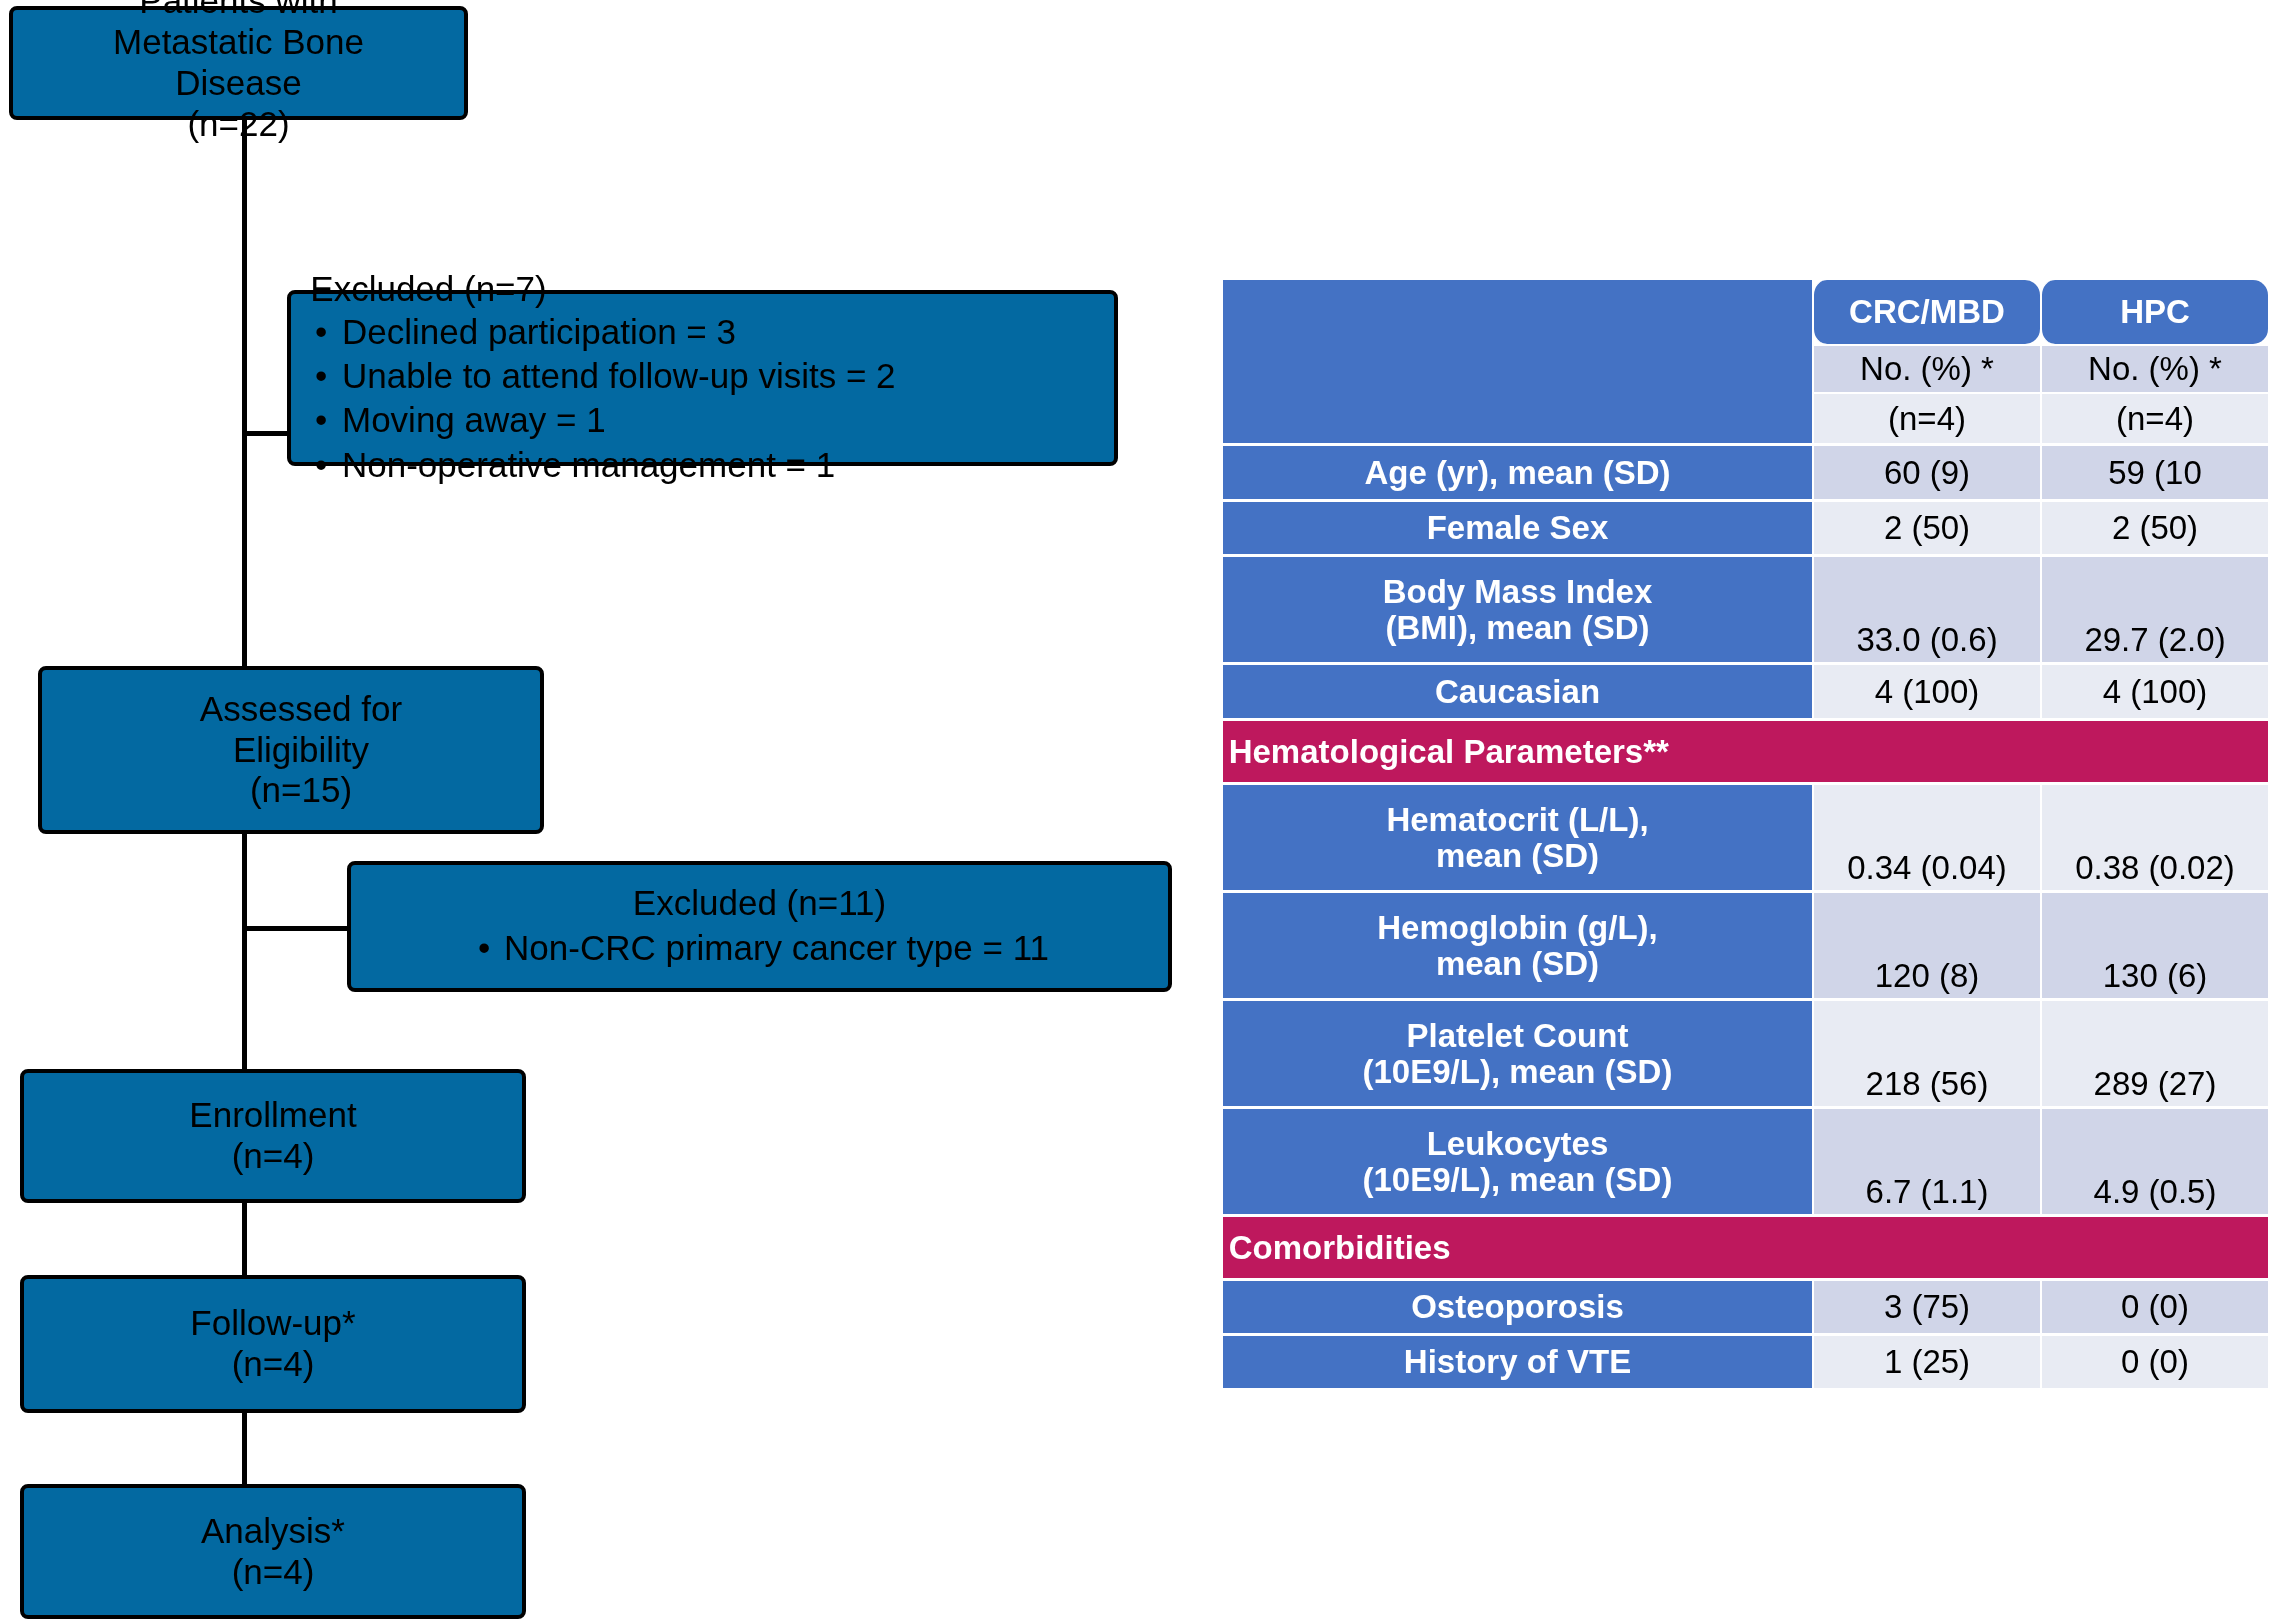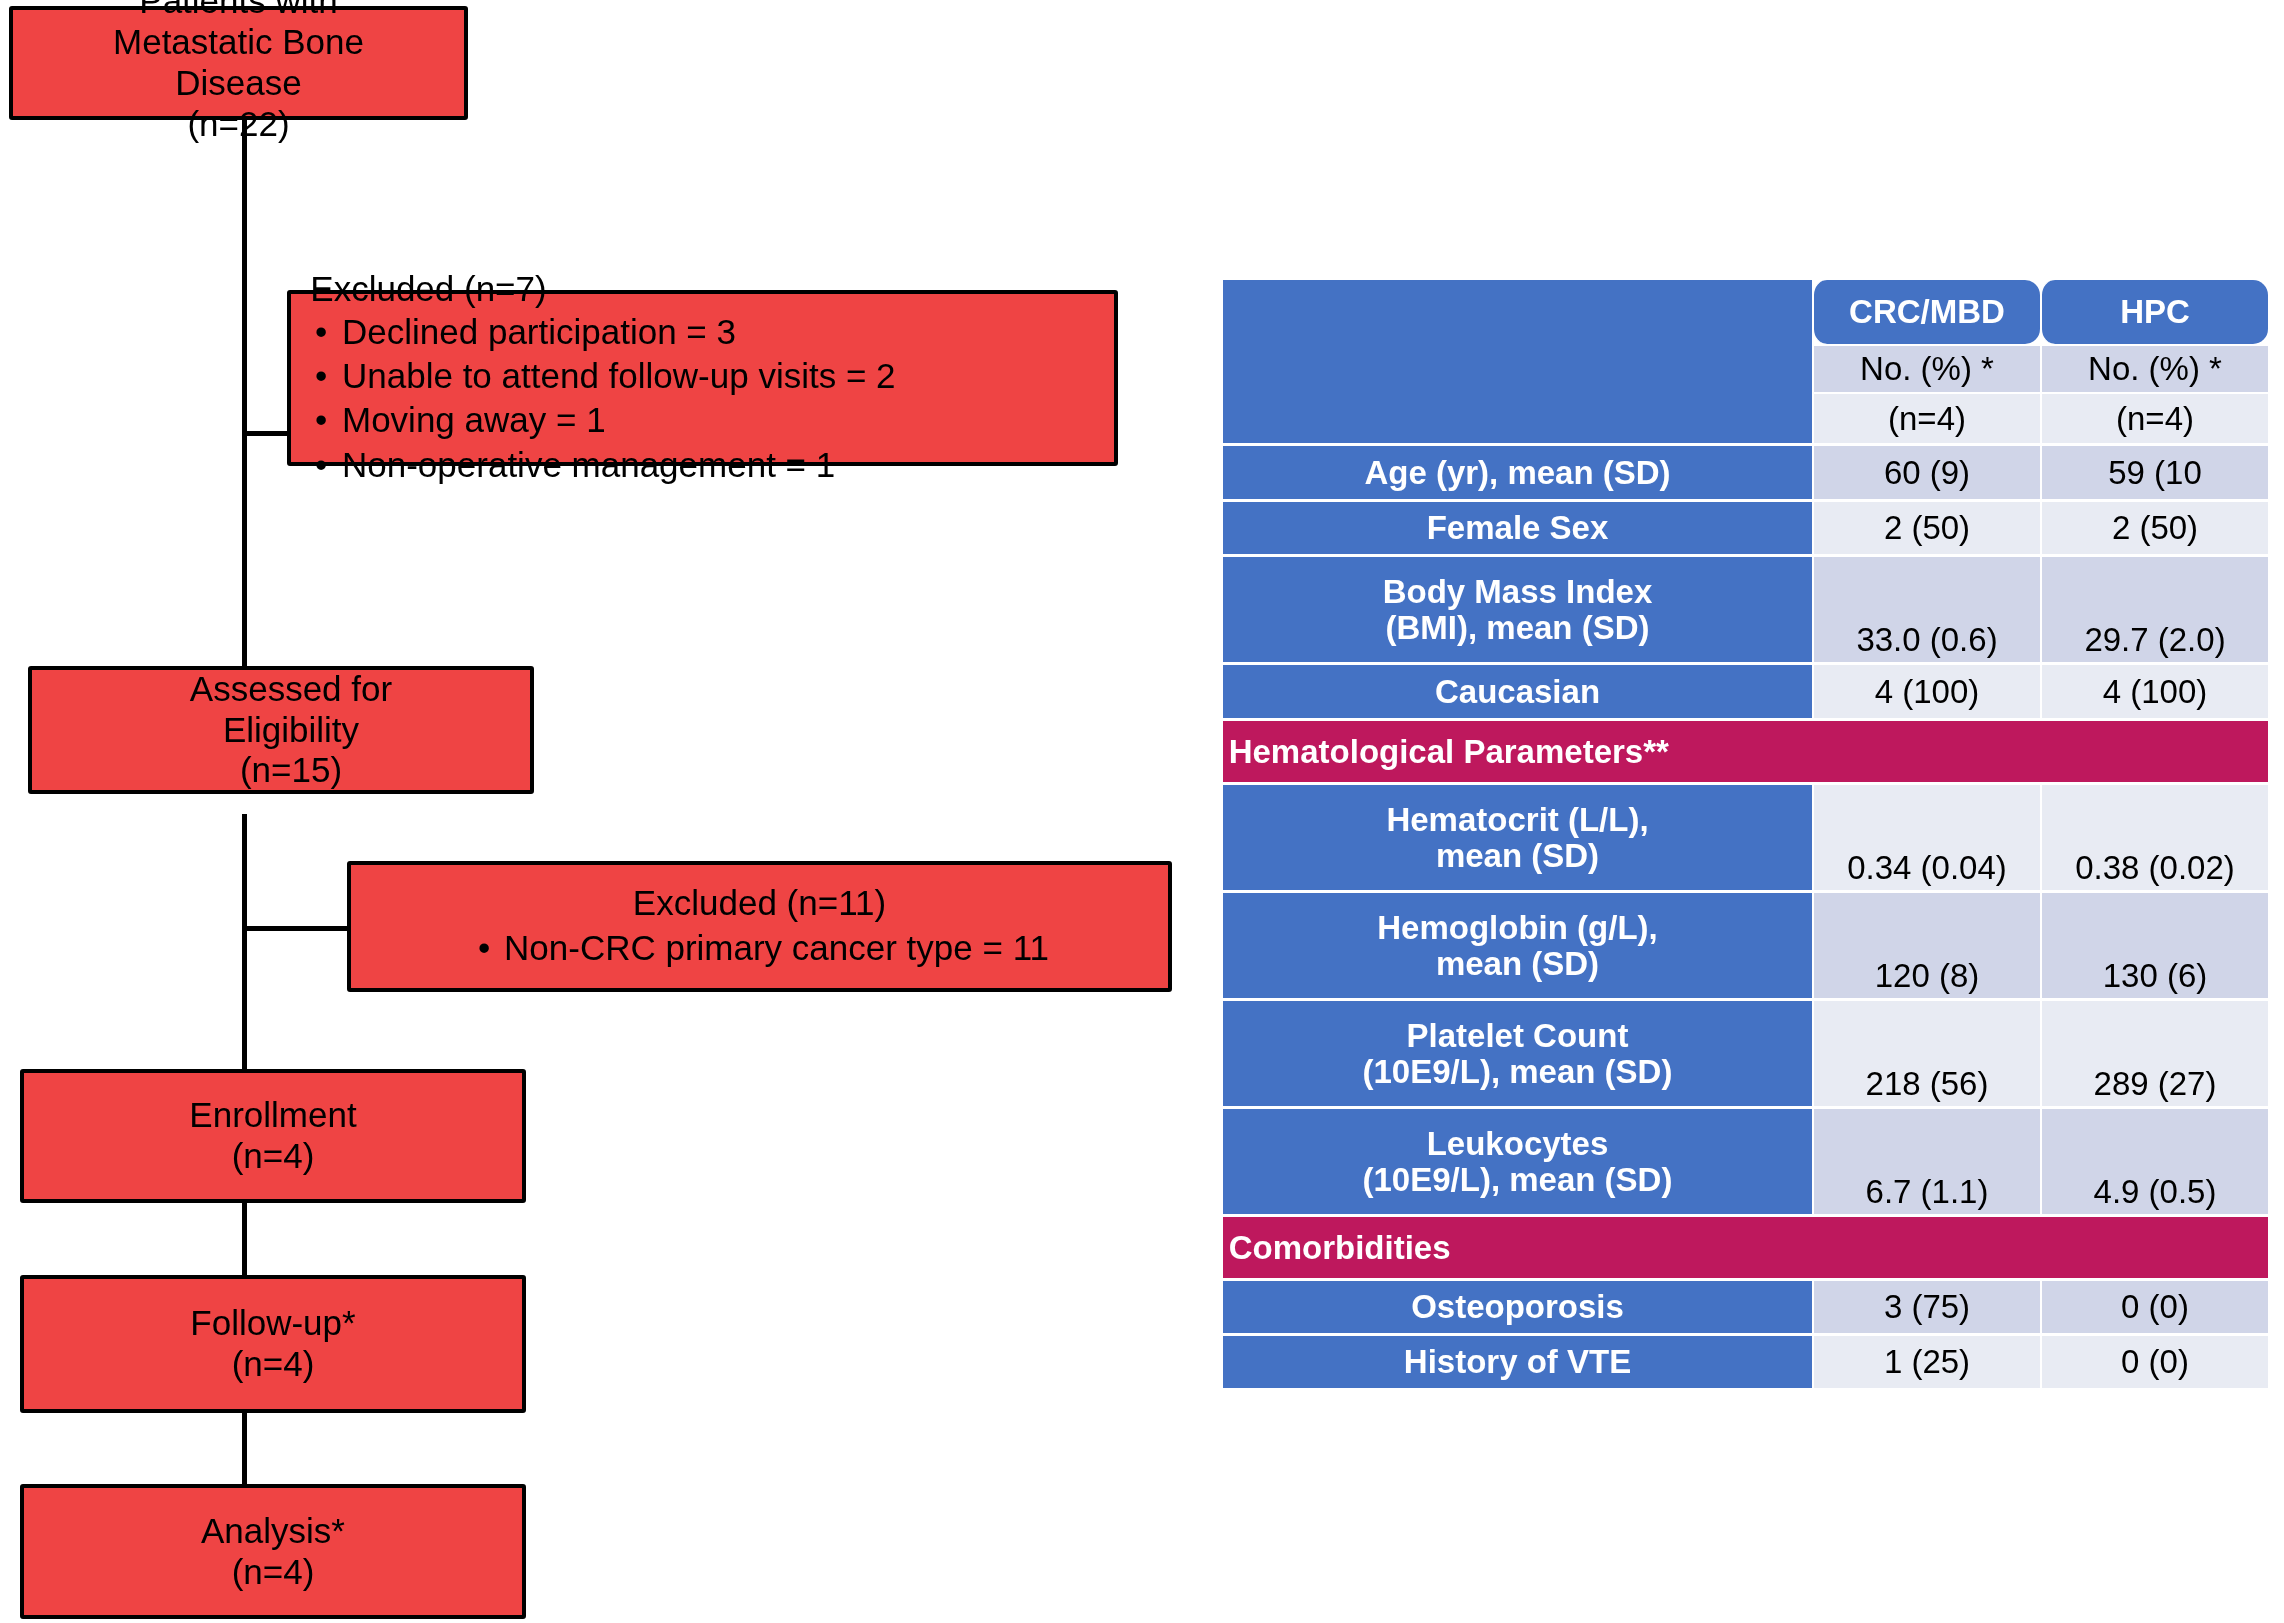--- a/index.html
+++ b/index.html
@@ -2,22 +2,22 @@
 <html style="font-size:9px"><head>
 <meta charset="utf-8">
 <style>
   html,body{margin:0;padding:0;background:#ffffff;}
   body{width:2284px;height:1624px;position:relative;overflow:hidden;
        font-family:"Liberation Sans","DejaVu Sans",sans-serif;color:#000;}
 
   
   #flowchart{position:absolute;left:0;top:0;width:1195px;height:1624px;}
 
-  .fc-box{position:absolute;box-sizing:border-box;background:#ef4444;
-          border:4px solid #000000;border-radius:3px;
+  .fc-box{position:absolute;box-sizing:border-box;background:#0369a1;
+          border:4px solid #000000;border-radius:8px;
           display:flex;flex-direction:column;justify-content:center;
           font-size:35px;line-height:1.17;color:#000;}
   .fc-box.center{align-items:center;text-align:center;}
   .fc-box .ln{display:block;white-space:nowrap;}
 
   .fc-line{position:absolute;background:#000000;}
 
   
   .exc-title{font-size:35px;margin-left:19.3px;white-space:nowrap;}
   .exc-list{list-style:none;margin:0;padding:0;}
@@ -77,21 +77,21 @@
   <div class="fc-box" style="left:287px;top:290px;width:831px;height:176px;align-items:flex-start;justify-content:center;">
     <div class="exc-title">Excluded (n=7)</div>
     <ul class="exc-list">
       <li><span class="bul">•</span><span>Declined participation = 3</span></li>
       <li><span class="bul">•</span><span>Unable to attend follow-up visits = 2</span></li>
       <li><span class="bul">•</span><span>Moving away  = 1</span></li>
       <li><span class="bul">•</span><span>Non-operative management = 1</span></li>
     </ul>
   </div>
 
-  <div class="fc-box center" style="left:28px;top:666px;width:506px;height:128px;padding-left:20px;">
+  <div class="fc-box center" style="left:38px;top:666px;width:506px;height:168px;padding-left:20px;">
     <span class="ln">Assessed for</span>
     <span class="ln">Eligibility</span>
     <span class="ln">(n=15)</span>
   </div>
 
   <div class="fc-box center" style="left:347px;top:861px;width:825px;height:131px;">
     <div style="white-space:nowrap;">Excluded (n=11)</div>
     <ul class="exc-list" style="margin-top:2.3px;">
       <li style="padding-left:34px;"><span class="bul" style="left:8px;">•</span><span>Non-CRC primary cancer type = 11</span></li>
     </ul>

